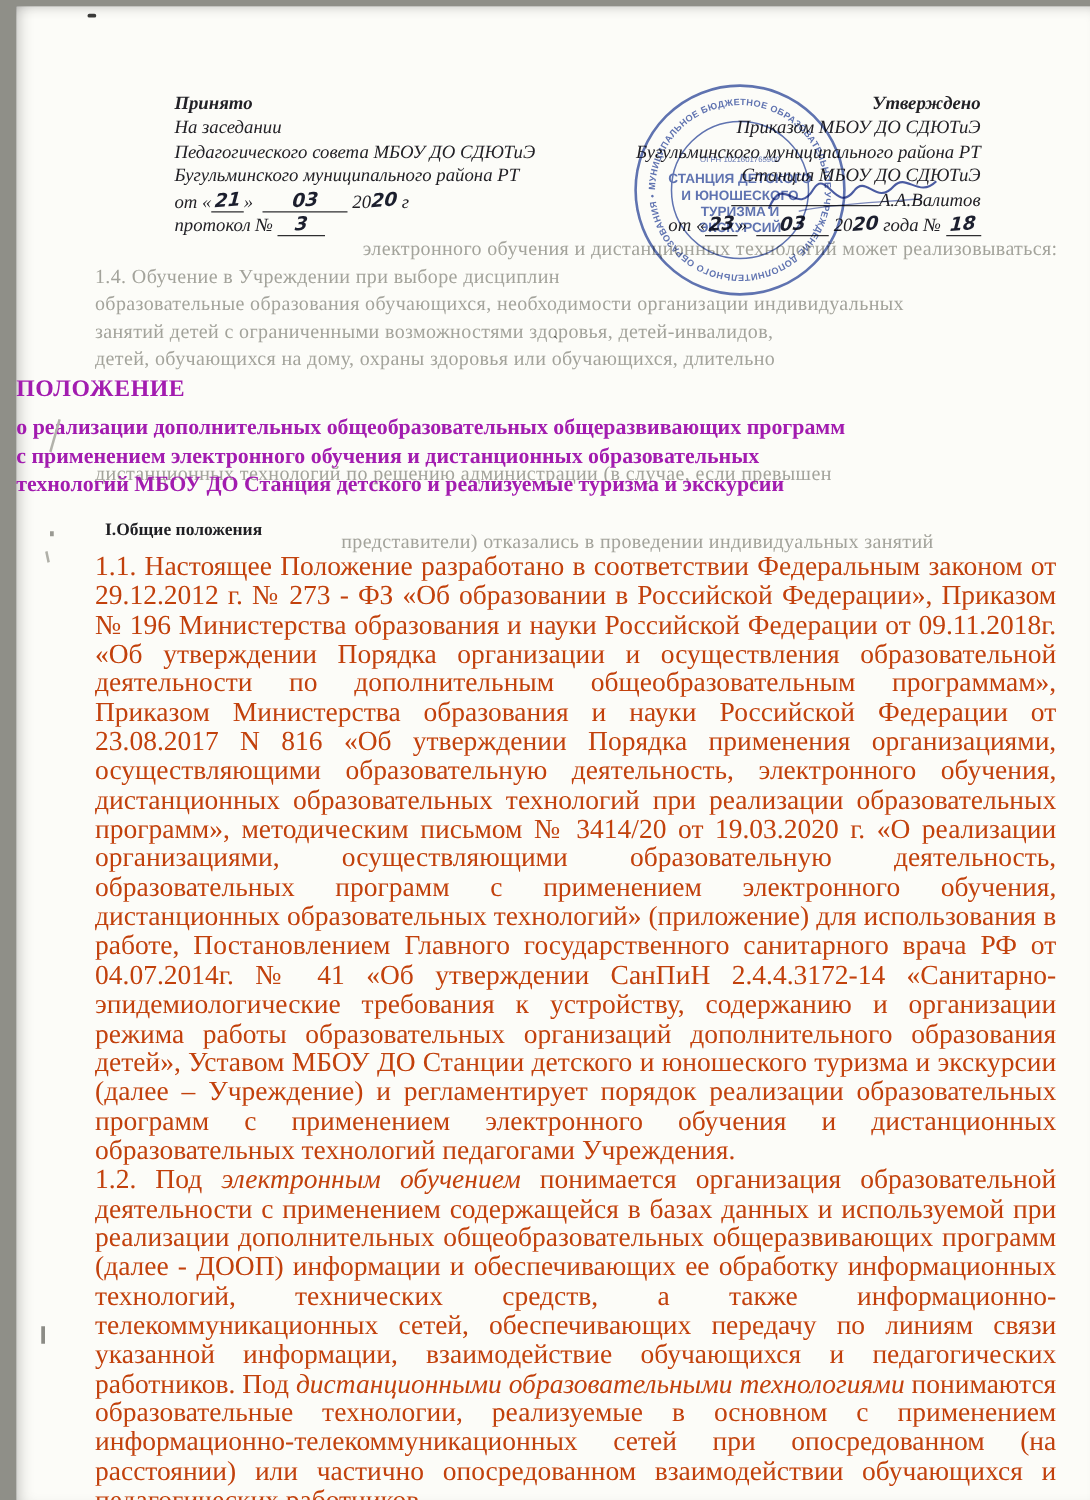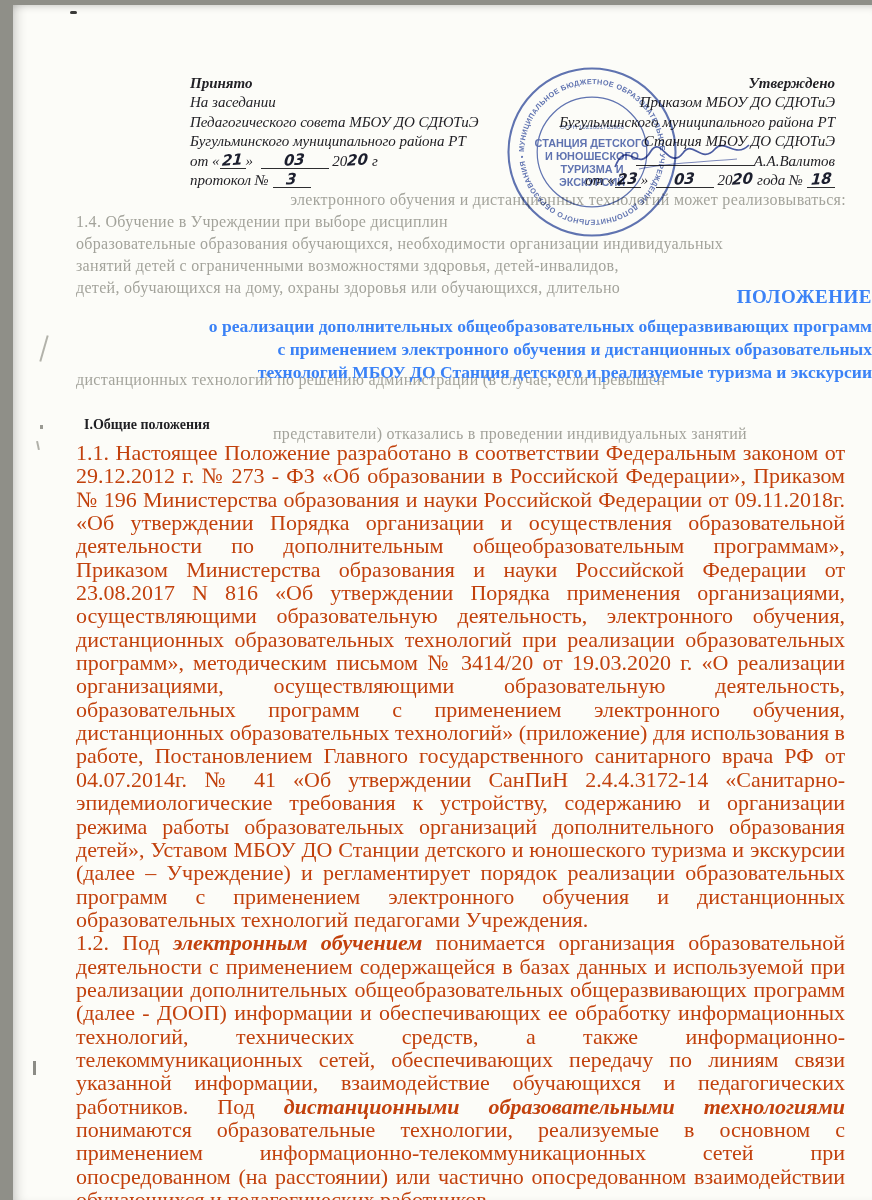--- a/index.html
+++ b/index.html
@@ -18,22 +18,22 @@
   }
   
   .bleed {
     position:absolute; left:63px; width:770px;
     color:#a3a39b; font-size:16px; letter-spacing:.3px;
     filter:blur(.35px); white-space:nowrap; overflow:hidden;
     z-index:1;
   }
   
   .approvals {
-    position:absolute; top:69px; left:116px; width:706px;
-    display:flex; justify-content:flex-end;
+    position:absolute; top:69px; left:96px; width:706px;
+    display:flex; justify-content:center;
     font-style:italic; font-size:15px; line-height:19.4px; color:#222126;
     z-index:2;
   }
   .ap-left  { width:305px; text-align:left; }
   .ap-right { width:340px; text-align:right; }
   .b { font-weight:bold; }
   .blank {
     display:inline-block; border-bottom:1.2px solid #2e2e30;
     text-align:center; vertical-align:baseline; line-height:14px;
   }
@@ -48,38 +48,38 @@
   .stamp {
     position:absolute; left:492px; top:60px; width:174px; height:174px;
     z-index:3; opacity:.82; mix-blend-mode:multiply; pointer-events:none;
   }
   .stamp svg { width:100%; height:100%; }
   .stamp text { font-family:"Liberation Sans", sans-serif; fill:#3d55a5; }
   
   .signature { position:absolute; left:596px; top:124px; width:150px; height:54px; z-index:4; mix-blend-mode:multiply; }
   
   .title-block {
-    position:absolute; top:281px; left:0; width:100%;
-    text-align:right; font-weight:bold; color:#3b82f6; z-index:2;
+    position:absolute; top:296px; left:0; width:100%;
+    text-align:left; font-weight:bold; color:#a21caf; z-index:2;
   }
   .title-block h1 { font-size:19px; letter-spacing:.5px; margin-bottom:7px; }
   .title-line { font-size:17.5px; line-height:23px;font-family:Liberation Serif, serif; }
   .stray { position:absolute; left:429px; top:262px; font-size:15px; color:#4a4a48; z-index:2; }
   
   .section-heading {
     position:absolute; top:412px; left:71px;
     font-size:14px; font-weight:bold; color:#1f1f23; z-index:2;
   }
   .body-text {
     position:absolute; top:436px; left:63px; width:769px;
     font-size:22px; line-height:23.35px; text-align:justify; color:#c2410c;
     z-index:2;
   }
   .body-text p { margin:0; }
-  .term { font-weight:bold; font-style:italic; }
+  .term { font-weight:normal; font-style:italic; }
   
   .speck { position:absolute; background:#3a3a38; z-index:5; }
   .speck1 { left:57px; top:6px; width:7px; height:3px; border-radius:2px; }
   .speck2 { left:20px; top:1056px; width:3px; height:14px; background:#8c8c86; }
   .speck3 { left:30px; top:330px; width:2px; height:27px; background:#b2b2aa; transform:rotate(16deg); }
   .speck4 { left:27px; top:420px; width:3px; height:4px; background:#9a9a93; }
   .speck5 { left:24px; top:436px; width:2px; height:9px; background:#b0b0a8; transform:rotate(-12deg); }
 </style>
 </head>
 <body>

